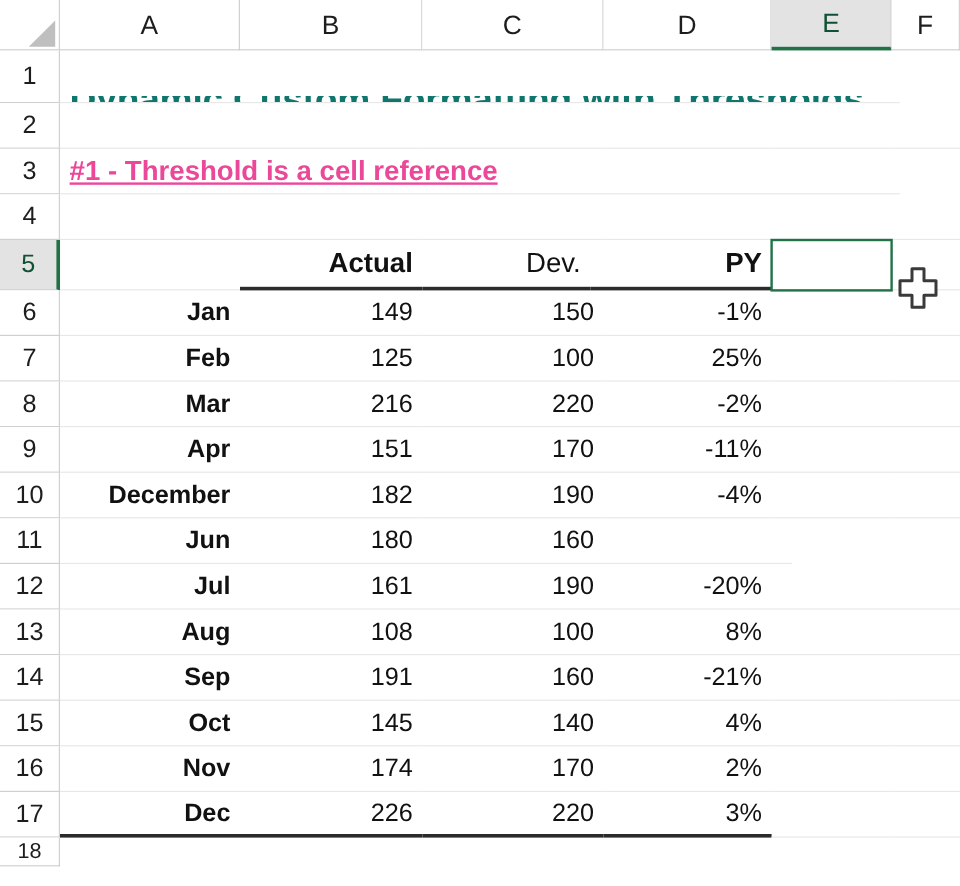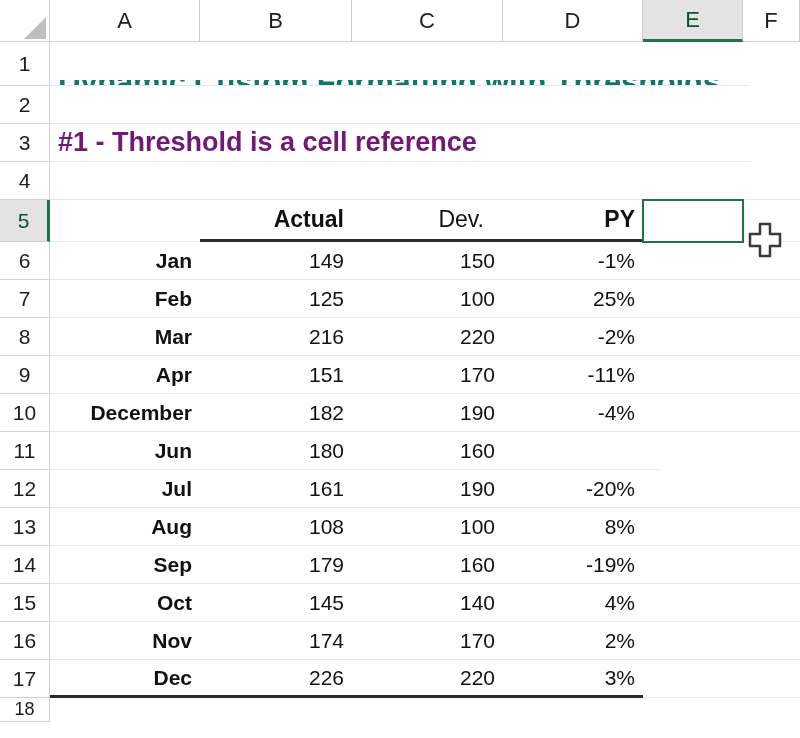--- a/index.html
+++ b/index.html
@@ -104,24 +104,25 @@
   
   .title-cell {
     font-size: 31px;
     font-weight: bold;
     color: #0f766e;
     letter-spacing: -0.2px;
     white-space: nowrap;
     margin-top: 38px;
   }
   .subtitle-cell {
-    font-size: 27px;
+    font-size: 23px;
     font-weight: bold;
-    color: #701a75;
+    color: #ec4899;
     white-space: nowrap;
+    text-decoration: underline;
   }
 
   
   .tbl-head {
     font-weight: bold;
     font-size: 23px;
     border-bottom: 3px solid #2b2b2b !important;
   }
   .tbl-head-plain {
     border-bottom: 1px solid #e8e8e8;
@@ -280,23 +281,23 @@
     <div class="cell cB right">108</div>
     <div class="cell cC right">100</div>
     <div class="cell cD right">8%</div>
     <div class="cell cE"></div>
     <div class="cell cF"></div>
   </div>
 
   <div class="grid-row" style="height:38px">
     <div class="row-head">14</div>
     <div class="cell cA right bold">Sep</div>
-    <div class="cell cB right">179</div>
+    <div class="cell cB right">191</div>
     <div class="cell cC right">160</div>
-    <div class="cell cD right">-19%</div>
+    <div class="cell cD right">-21%</div>
     <div class="cell cE"></div>
     <div class="cell cF"></div>
   </div>
 
   <div class="grid-row" style="height:38px">
     <div class="row-head">15</div>
     <div class="cell cA right bold">Oct</div>
     <div class="cell cB right">145</div>
     <div class="cell cC right">140</div>
     <div class="cell cD right">4%</div>

